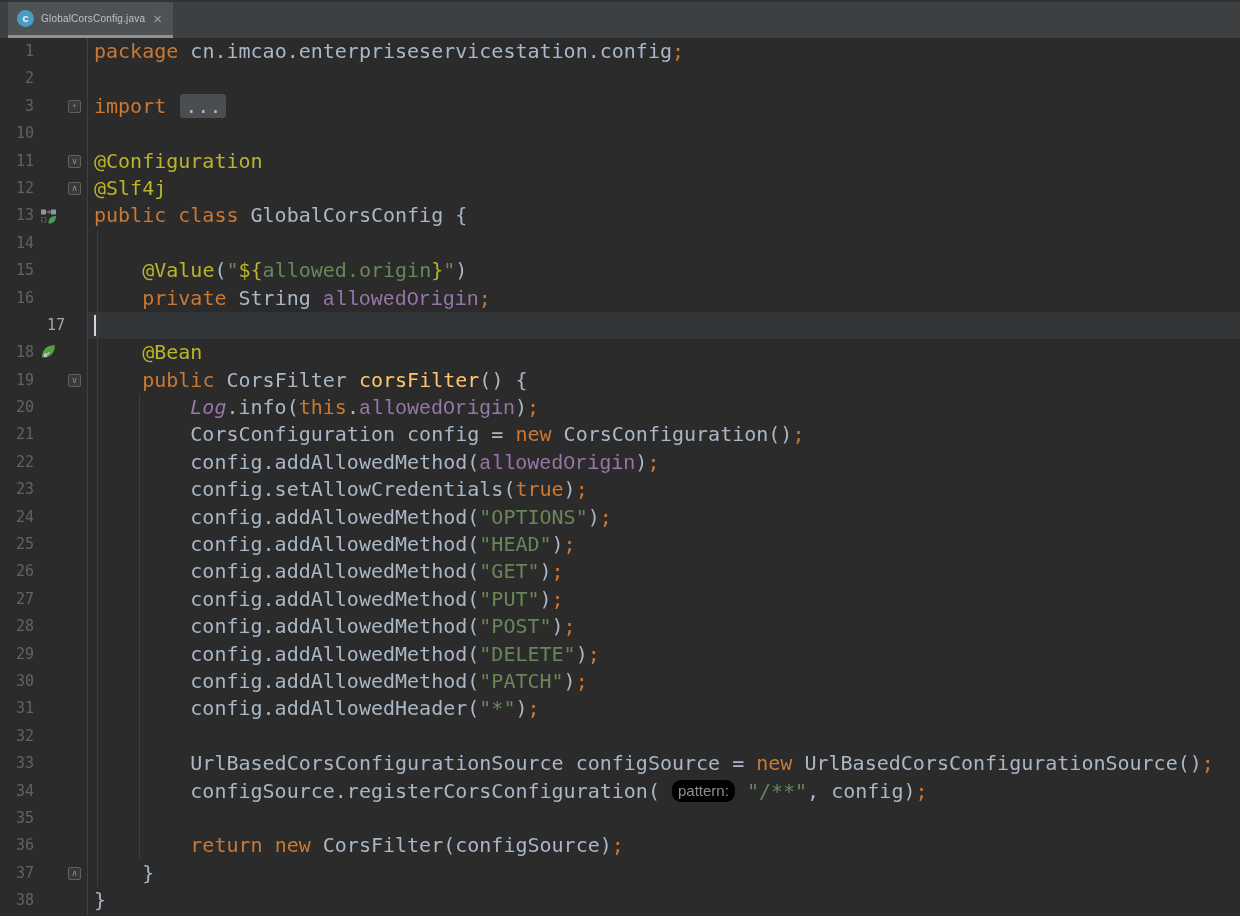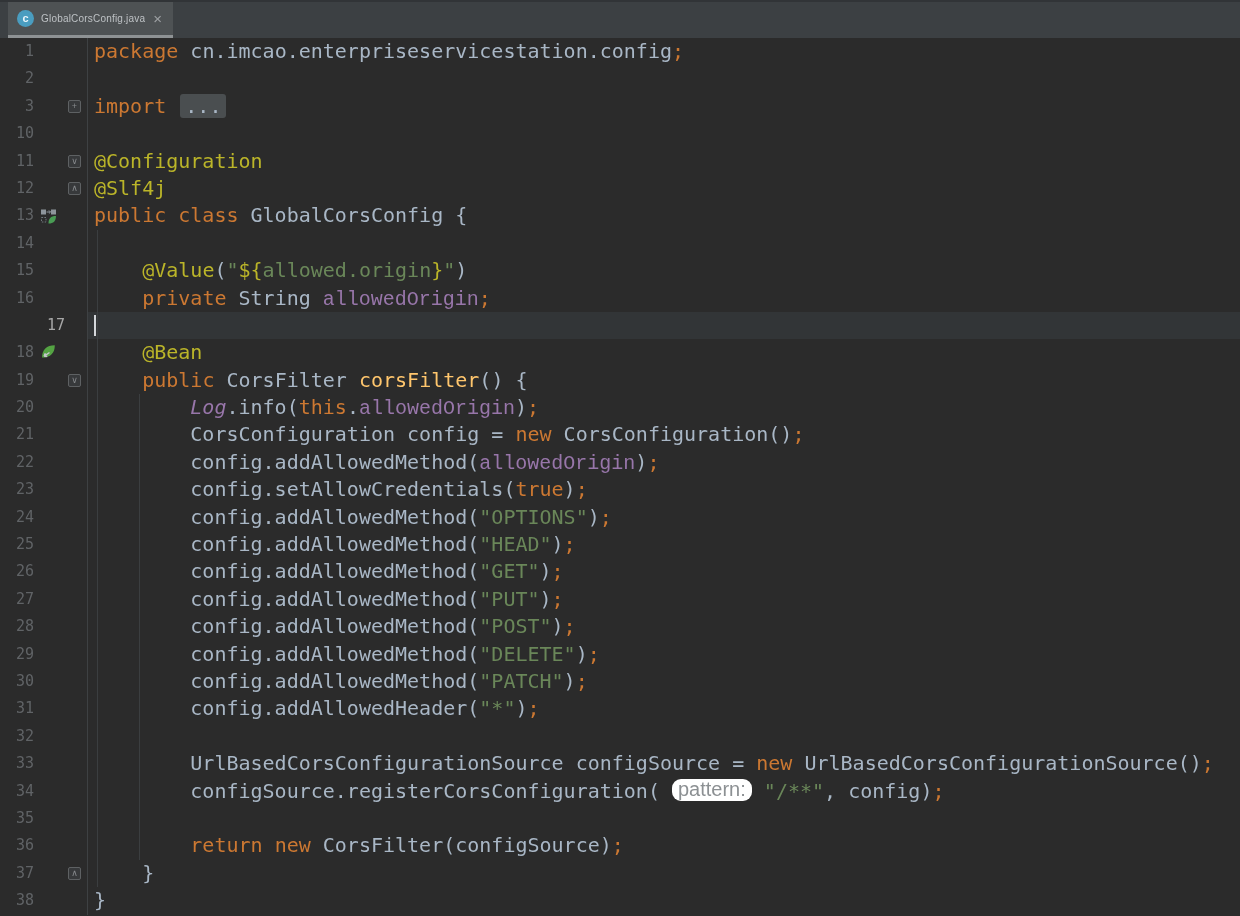--- a/index.html
+++ b/index.html
@@ -39,22 +39,22 @@
   .tk-kw{color:#CC7832;}
   .tk-pl{color:#A9B7C6;}
   .tk-ann{color:#BBB529;}
   .tk-str{color:#6A8759;}
   .tk-strv{color:#BBB529;}
   .tk-fld{color:#9876AA;font-family:Liberation Mono, monospace;}
   .tk-mth{color:#FFC66D;}
   .tk-semi{color:#CC7832;}
   .tk-log{color:#9876AA;font-style:italic;}
   .tk-fold{background:#4A4E50;color:#A9B7C6;border-radius:3px;padding:0 5px;margin-left:2px;}
-  .tk-hint{display:inline-block;background:#ffffff;color:#8C9093;border-radius:9px;
-           font-family:"Liberation Sans",sans-serif;font-size:20px;line-height:19px;
+  .tk-hint{display:inline-block;background:#000000;color:#8C9093;border-radius:9px;
+           font-family:"Liberation Sans",sans-serif;font-size:15px;line-height:19px;
            padding:1px 6px 2px;vertical-align:2px;}
 
   .indent-guide{position:absolute;width:1px;background:#3B3E40;pointer-events:none;}
 </style>
 </head>
 <body>
 
 <div id="app">
 
   <div class="tabbar">

